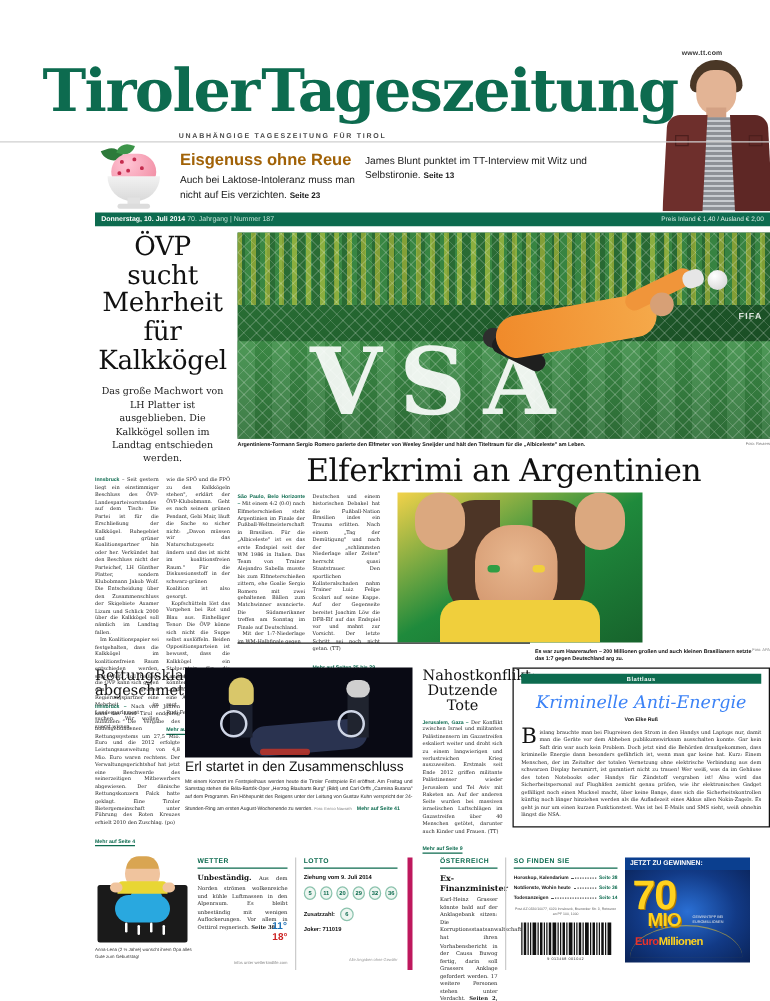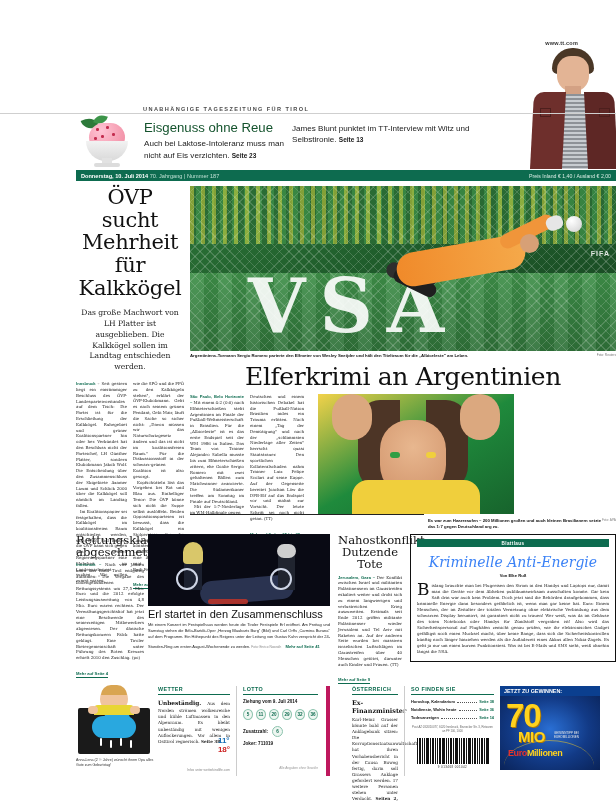--- a/index.html
+++ b/index.html
@@ -76,21 +76,21 @@
   .ic-leaf { position:absolute; left:6px; top:3px; width:16px; height:11px;
      background:#2d7a3a; border-radius: 0 12px 0 12px; transform: rotate(-20deg); }
   .ic-leaf2 { position:absolute; left:18px; top:0px; width:13px; height:9px;
      background:#3c9449; border-radius: 12px 0 12px 0; transform: rotate(15deg); }
 
   .teaser { position: absolute; top: 6px; }
   .teaser.t1 { left: 144px; width: 145px; }
   .teaser.t2 { left: 292px; width: 190px; }
   .teaser h3 {
     font-family: "Liberation Sans", sans-serif;
-    font-size: 13.2px; font-weight: normal; color: #14532d; line-height: 1.15;
+    font-size: 13.2px; font-weight: bold; color: #a16207; line-height: 1.15;
   }
   .teaser p {
     font-size: 8.1px; line-height: 1.42; color: #1a1a1a; margin-top: 3px;
   }
   .teaser .seite { font-weight: bold; font-size: 6.5px; }
 
   
   .datebar {
     position: absolute; left: 76px; top: 170px; width: 540px; height: 11px;
     background: #0d6b4f; color: #fff;
@@ -342,20 +342,36 @@
     border-top: 1px solid rgba(255,210,30,.5); border-radius: 50%/100% 100% 0 0; }
 </style>
 </head>
 <body>
 
 <div class="page">
 
   <div class="masthead">
     <div class="url-top">www.tt.com</div>
 
+    <div class="logo-wrap">
+      <span class="logo-text">Tiroler</span>
+      <span class="eagle">
+        <svg viewBox="0 0 34 40">
+          <g fill="#cc1122">
+            <path d="M17 2 L21 8 L19 10 L17 7 L15 10 L13 8 Z"></path>
+            <path d="M17 7 C20 9 22 13 22 18 C22 24 20 30 17 36 C14 30 12 24 12 18 C12 13 14 9 17 7 Z"></path>
+            <path d="M12 13 C8 13 4 16 1 21 C5 20 8 21 11 23 Z"></path>
+            <path d="M22 13 C26 13 30 16 33 21 C29 20 26 21 23 23 Z"></path>
+            <path d="M11 22 C7 23 4 26 2 30 C6 28 9 28 12 29 Z"></path>
+            <path d="M23 22 C27 23 30 26 32 30 C28 28 25 28 22 29 Z"></path>
+          </g>
+        </svg>
+      </span>
+      <span class="logo-text">Tageszeitung</span>
+    </div>
 
     <div class="subtitle">UNABHÄNGIGE TAGESZEITUNG FÜR TIROL</div>
 
     <div class="person">
       <div class="hair"></div>
         <div class="face"></div>
         <div class="neck"></div>
       <div class="shirt"></div>
         <div class="stripes"></div>
       <div class="jacketL"></div>

